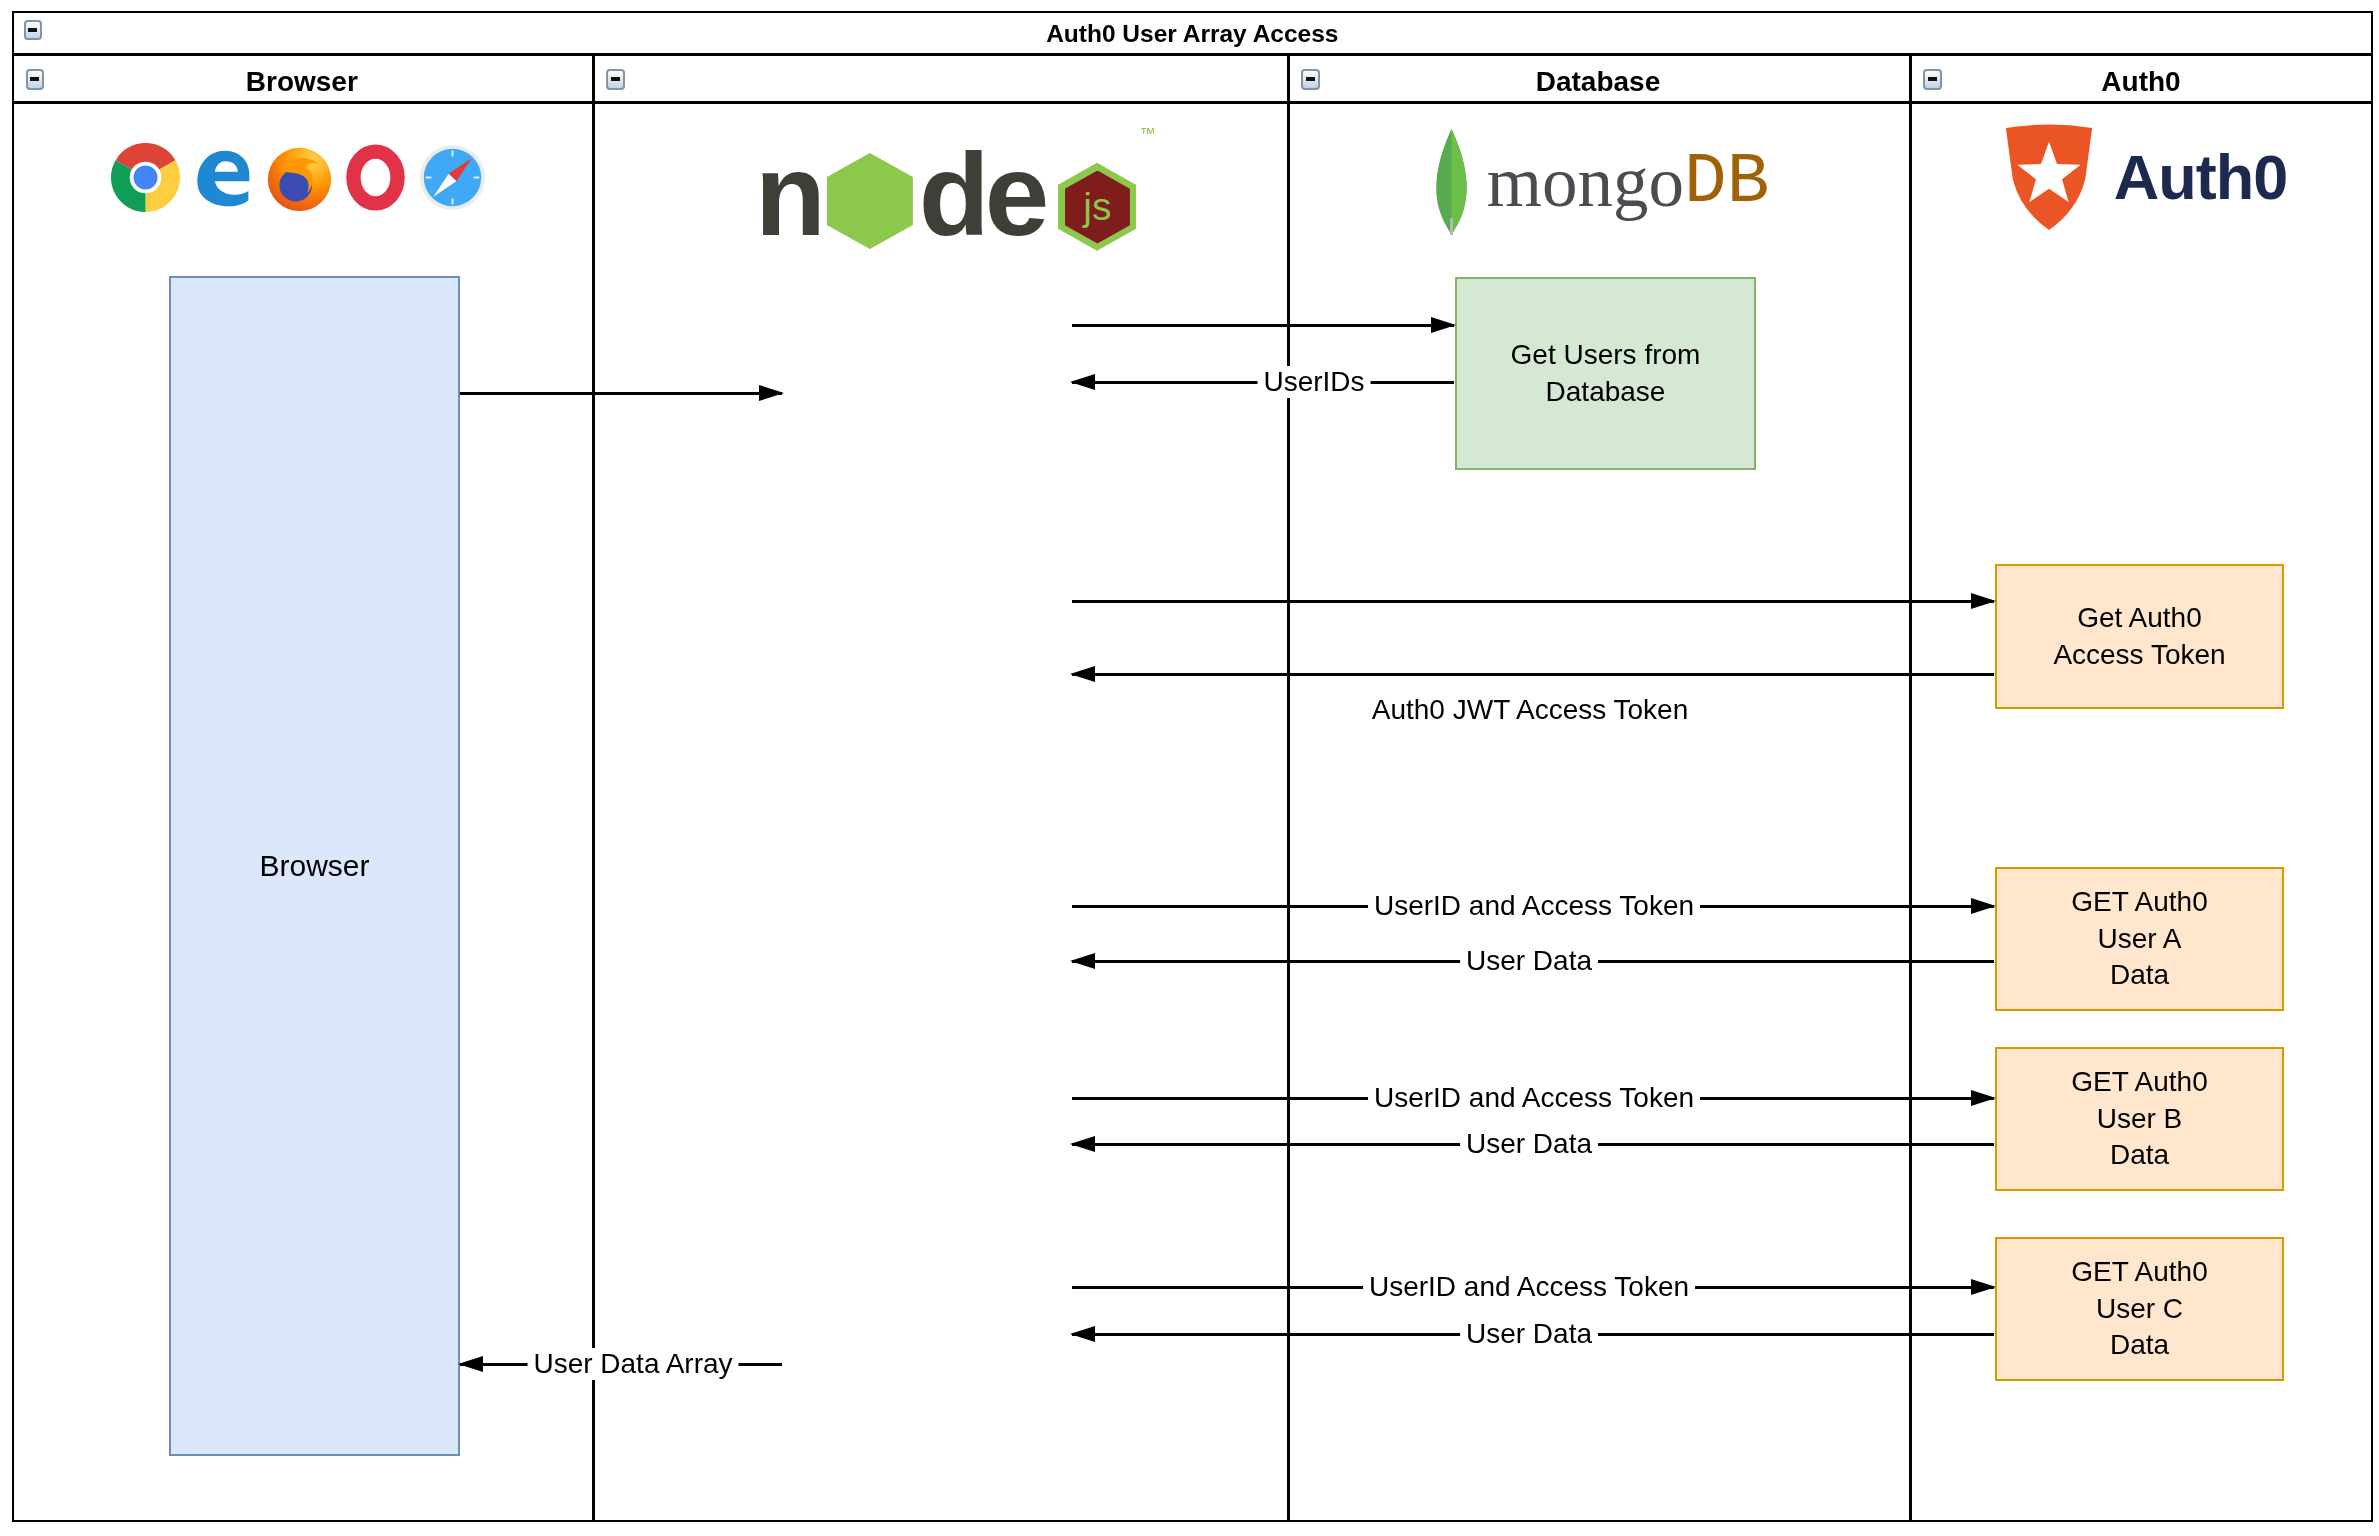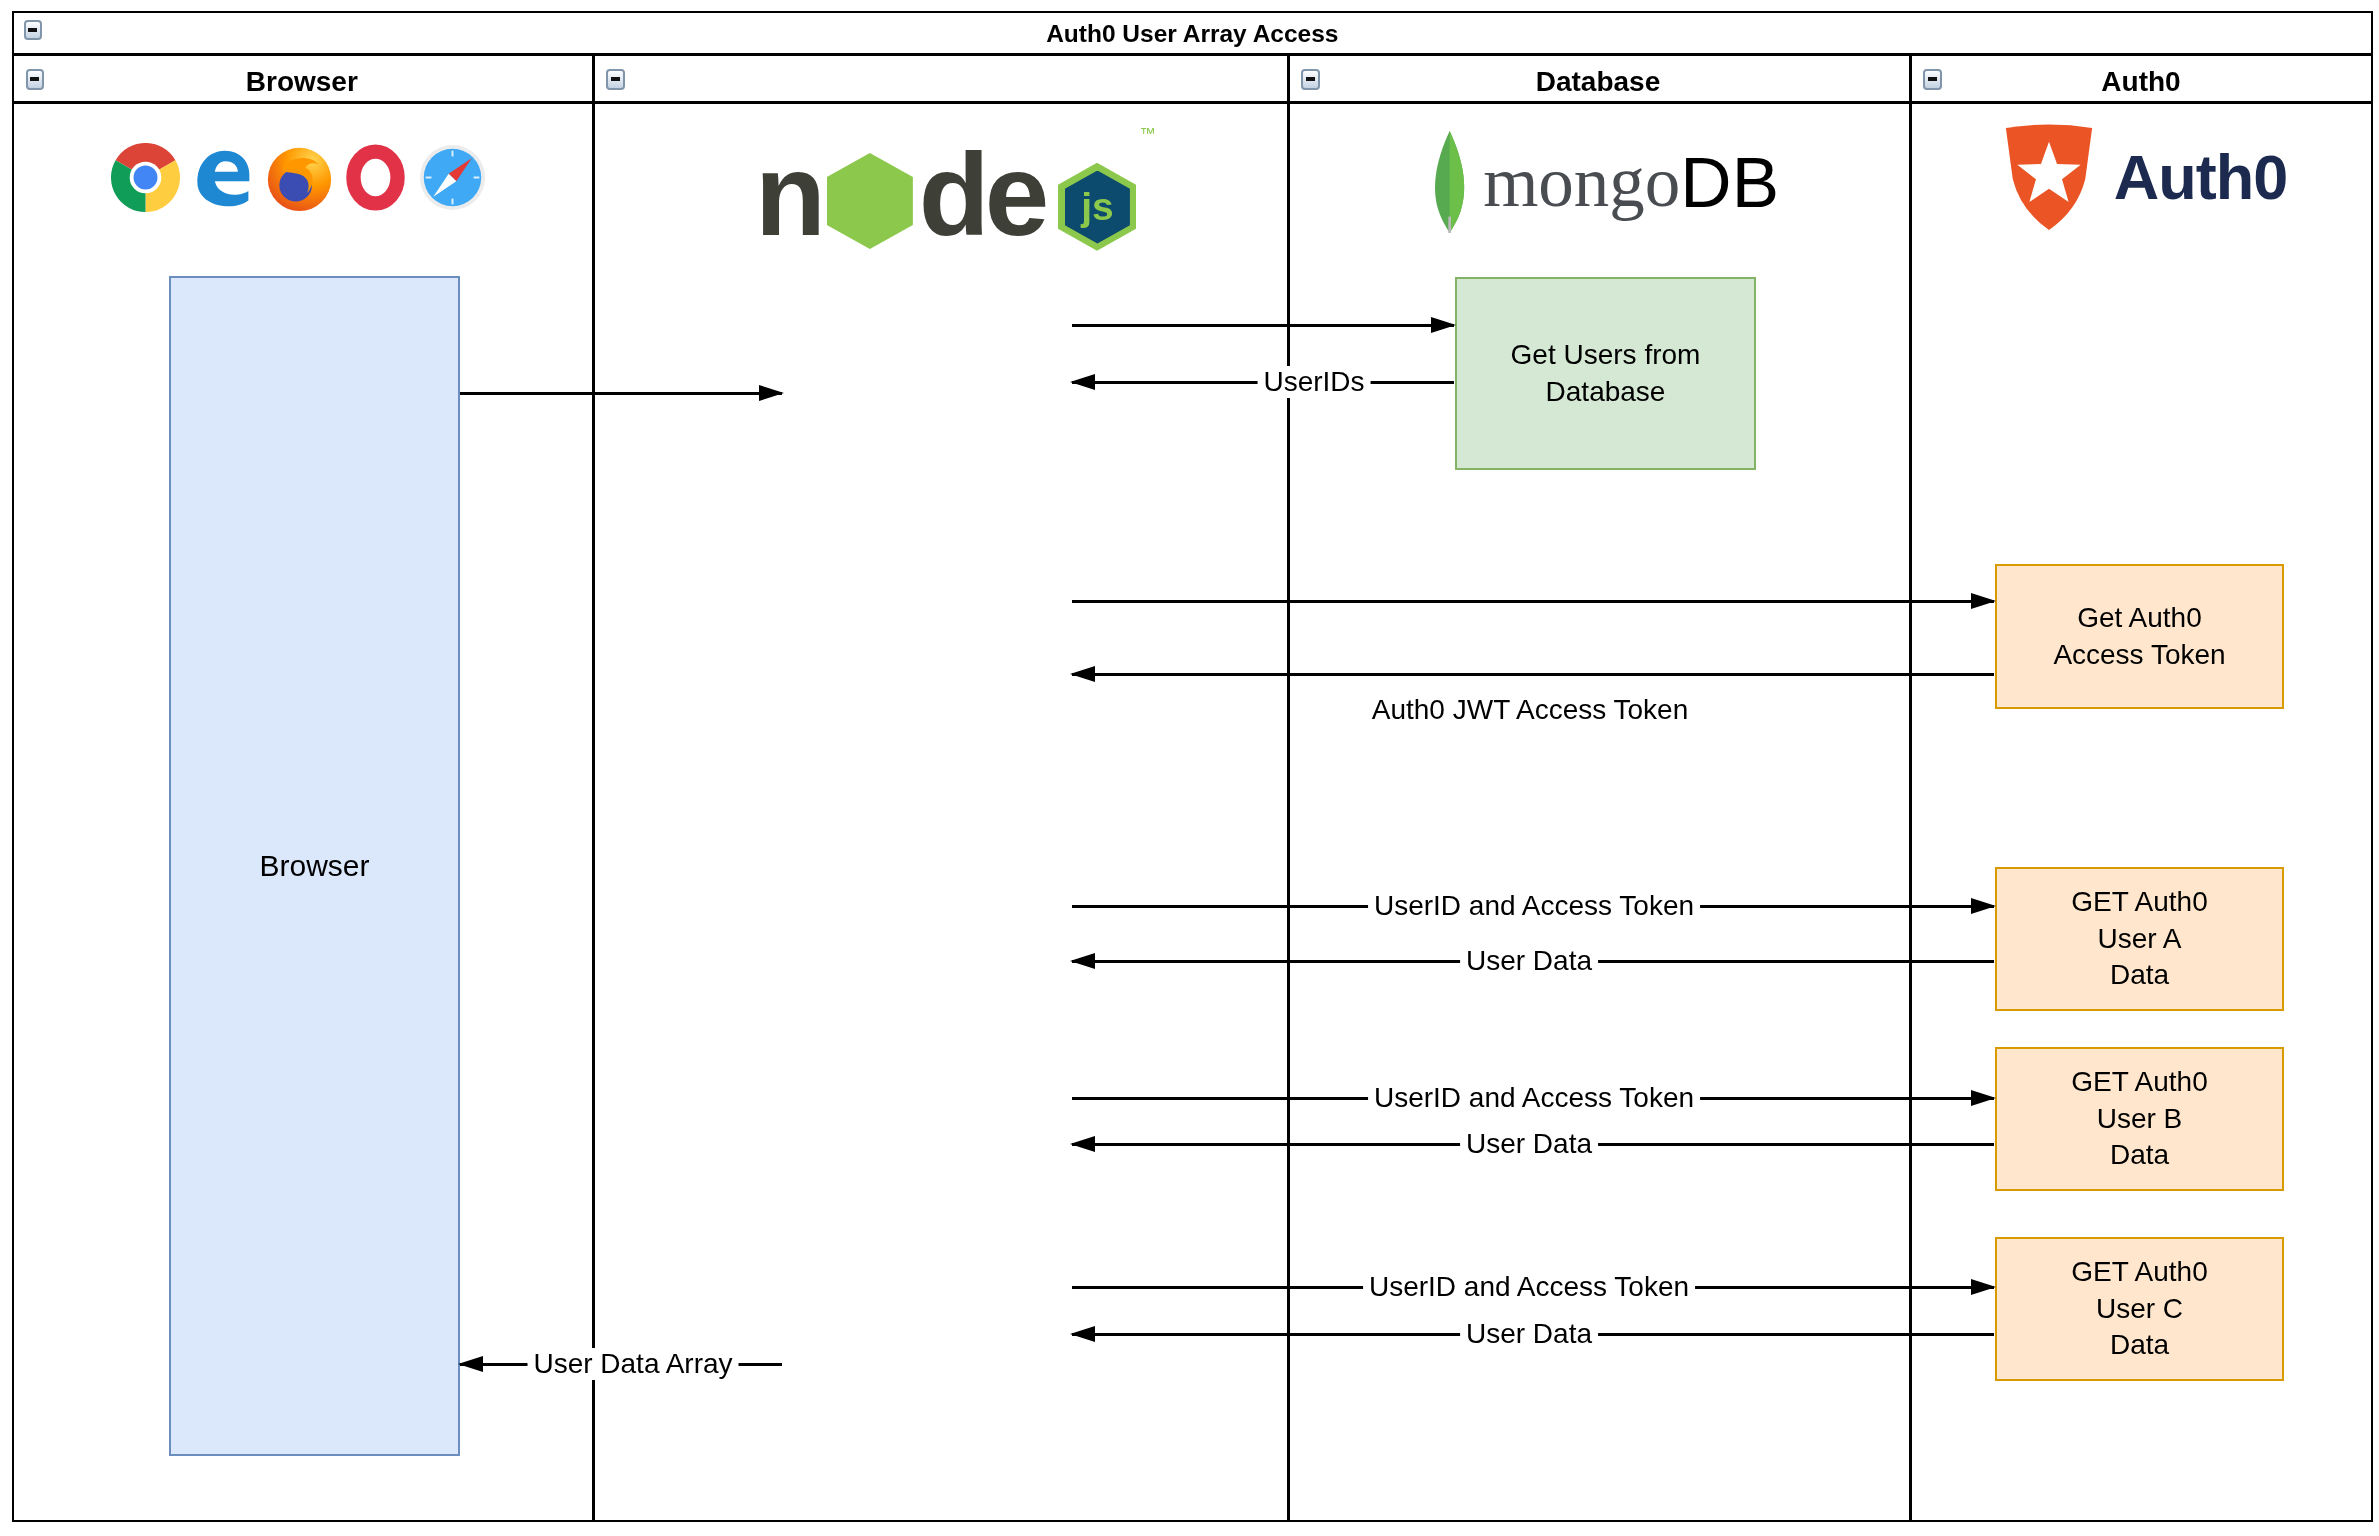--- a/index.html
+++ b/index.html
@@ -40,28 +40,28 @@
   
   .browser-logos{position:absolute;left:111px;top:142px;width:382px;height:71px;display:flex;gap:7.8px;align-items:center;}
   .blogo{width:69px;height:69px;flex:0 0 auto;}
 
   .node-logo{position:absolute;left:755px;top:125px;width:412px;height:118px;display:flex;align-items:flex-end;}
   .node-letter{font-weight:800;font-size:116px;line-height:0.82;color:#3e3f37;letter-spacing:-4.9px;}
   .hex{width:86px;height:96px;background:#8cc84b;clip-path:polygon(50% 0,100% 25%,100% 75%,50% 100%,0 75%,0 25%);
     margin:0 5.9px;align-self:flex-end;position:relative;top:5.9px;}
   .js-badge{position:relative;width:78px;height:88px;margin-left:13.7px;align-self:flex-end;top:7.8px;
     background:#8cc84b;clip-path:polygon(50% 0,100% 25%,100% 75%,50% 100%,0 75%,0 25%);}
-  .js-badge .inner{position:absolute;left:6.9px;top:7.8px;width:65px;height:73px;background:#0c4a6e;
+  .js-badge .inner{position:absolute;left:6.9px;top:7.8px;width:65px;height:73px;background:#7f1d1d;
     clip-path:polygon(50% 0,100% 25%,100% 75%,50% 100%,0 75%,0 25%);display:flex;align-items:center;justify-content:center;
-    font-size:39px;font-weight:bold;color:#8cc84b;}
+    font-size:39px;font-weight:normal;color:#8cc84b;}
   .node-tm{font-size:15.7px;color:#8cc84b;align-self:flex-start;margin-left:3.9px;}
 
   .mongo-logo{position:absolute;left:1426px;top:127px;width:353px;height:110px;display:flex;align-items:center;}
   .mongo-word{font-family:"Liberation Serif", serif;font-size:71px;color:#494c50;margin-left:9.8px;}
-  .mongo-db{font-family:Liberation Sans, sans-serif;font-size:71px;color:#000000;}
+  .mongo-db{font-family:Liberation Mono, monospace;font-size:71px;color:#a16207;}
 
   .auth0-logo{position:absolute;left:2000px;top:118px;width:323px;height:118px;display:flex;align-items:center;gap:15.7px;}
   .auth0-word{font-size:63px;font-weight:bold;color:#1b2a4e;letter-spacing:-1px;}
 </style>
 </head>
 <body>
 
 <div id="stage">
 
   <div class="frame"></div>

